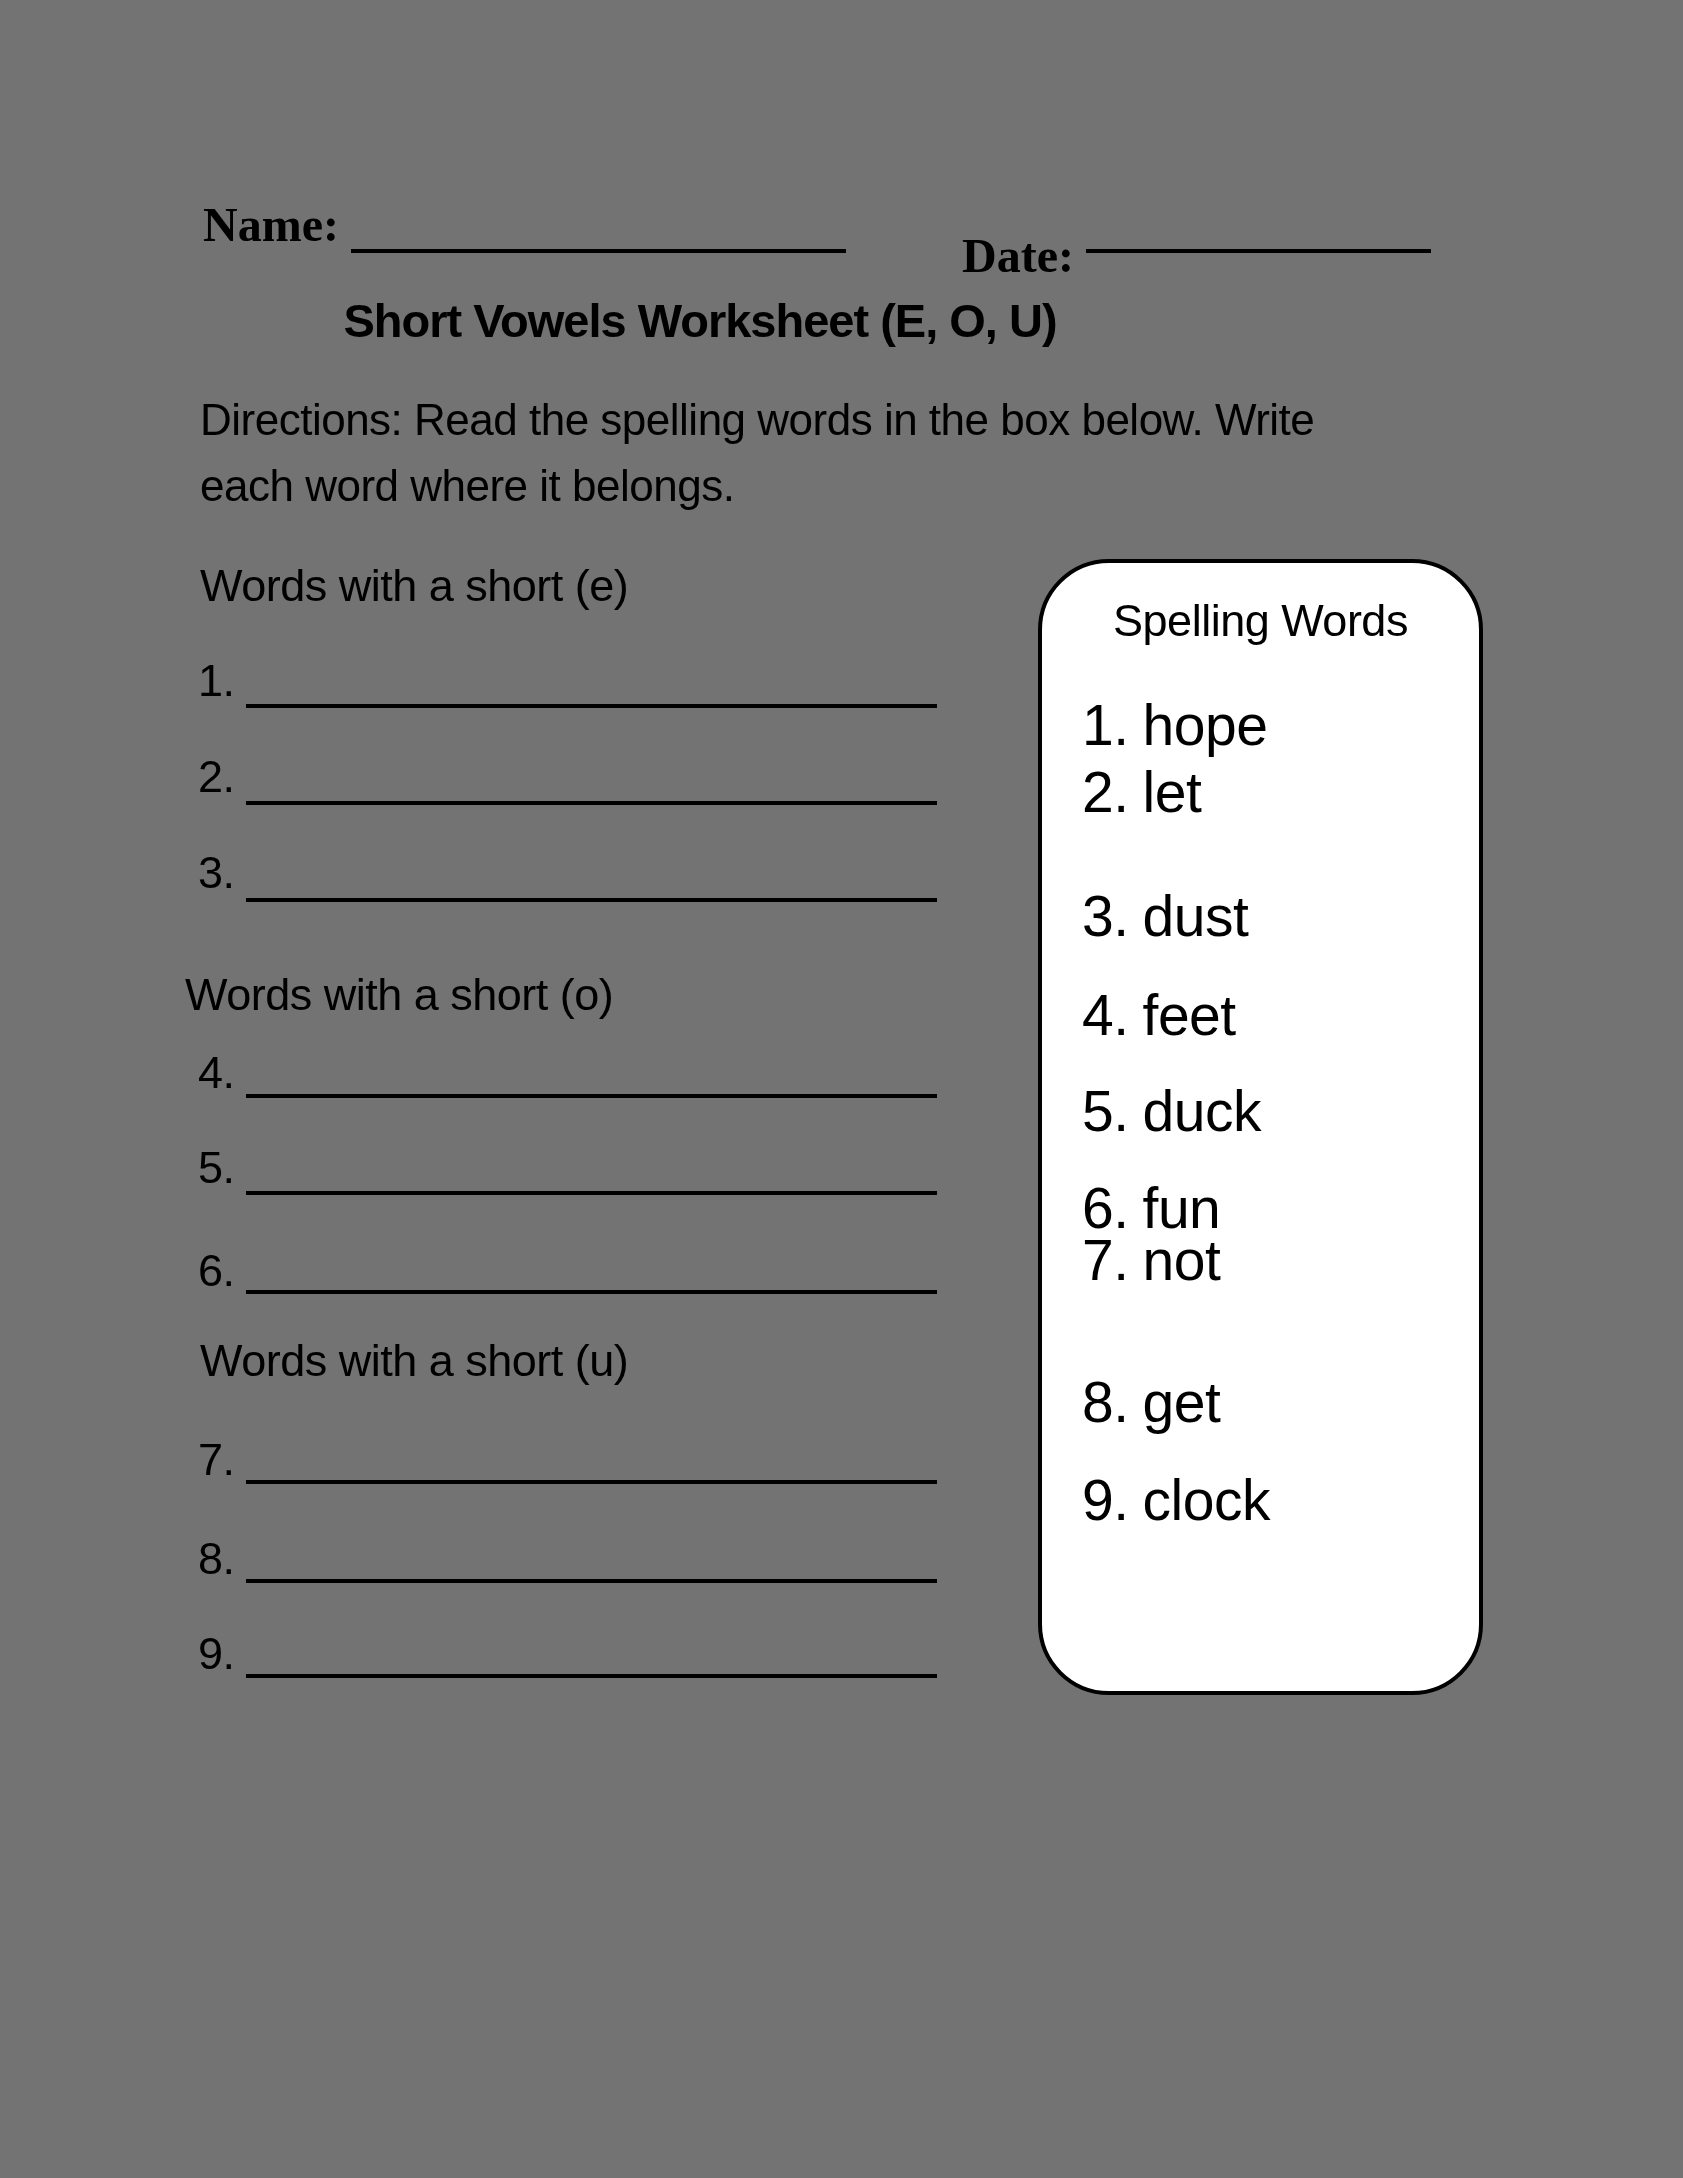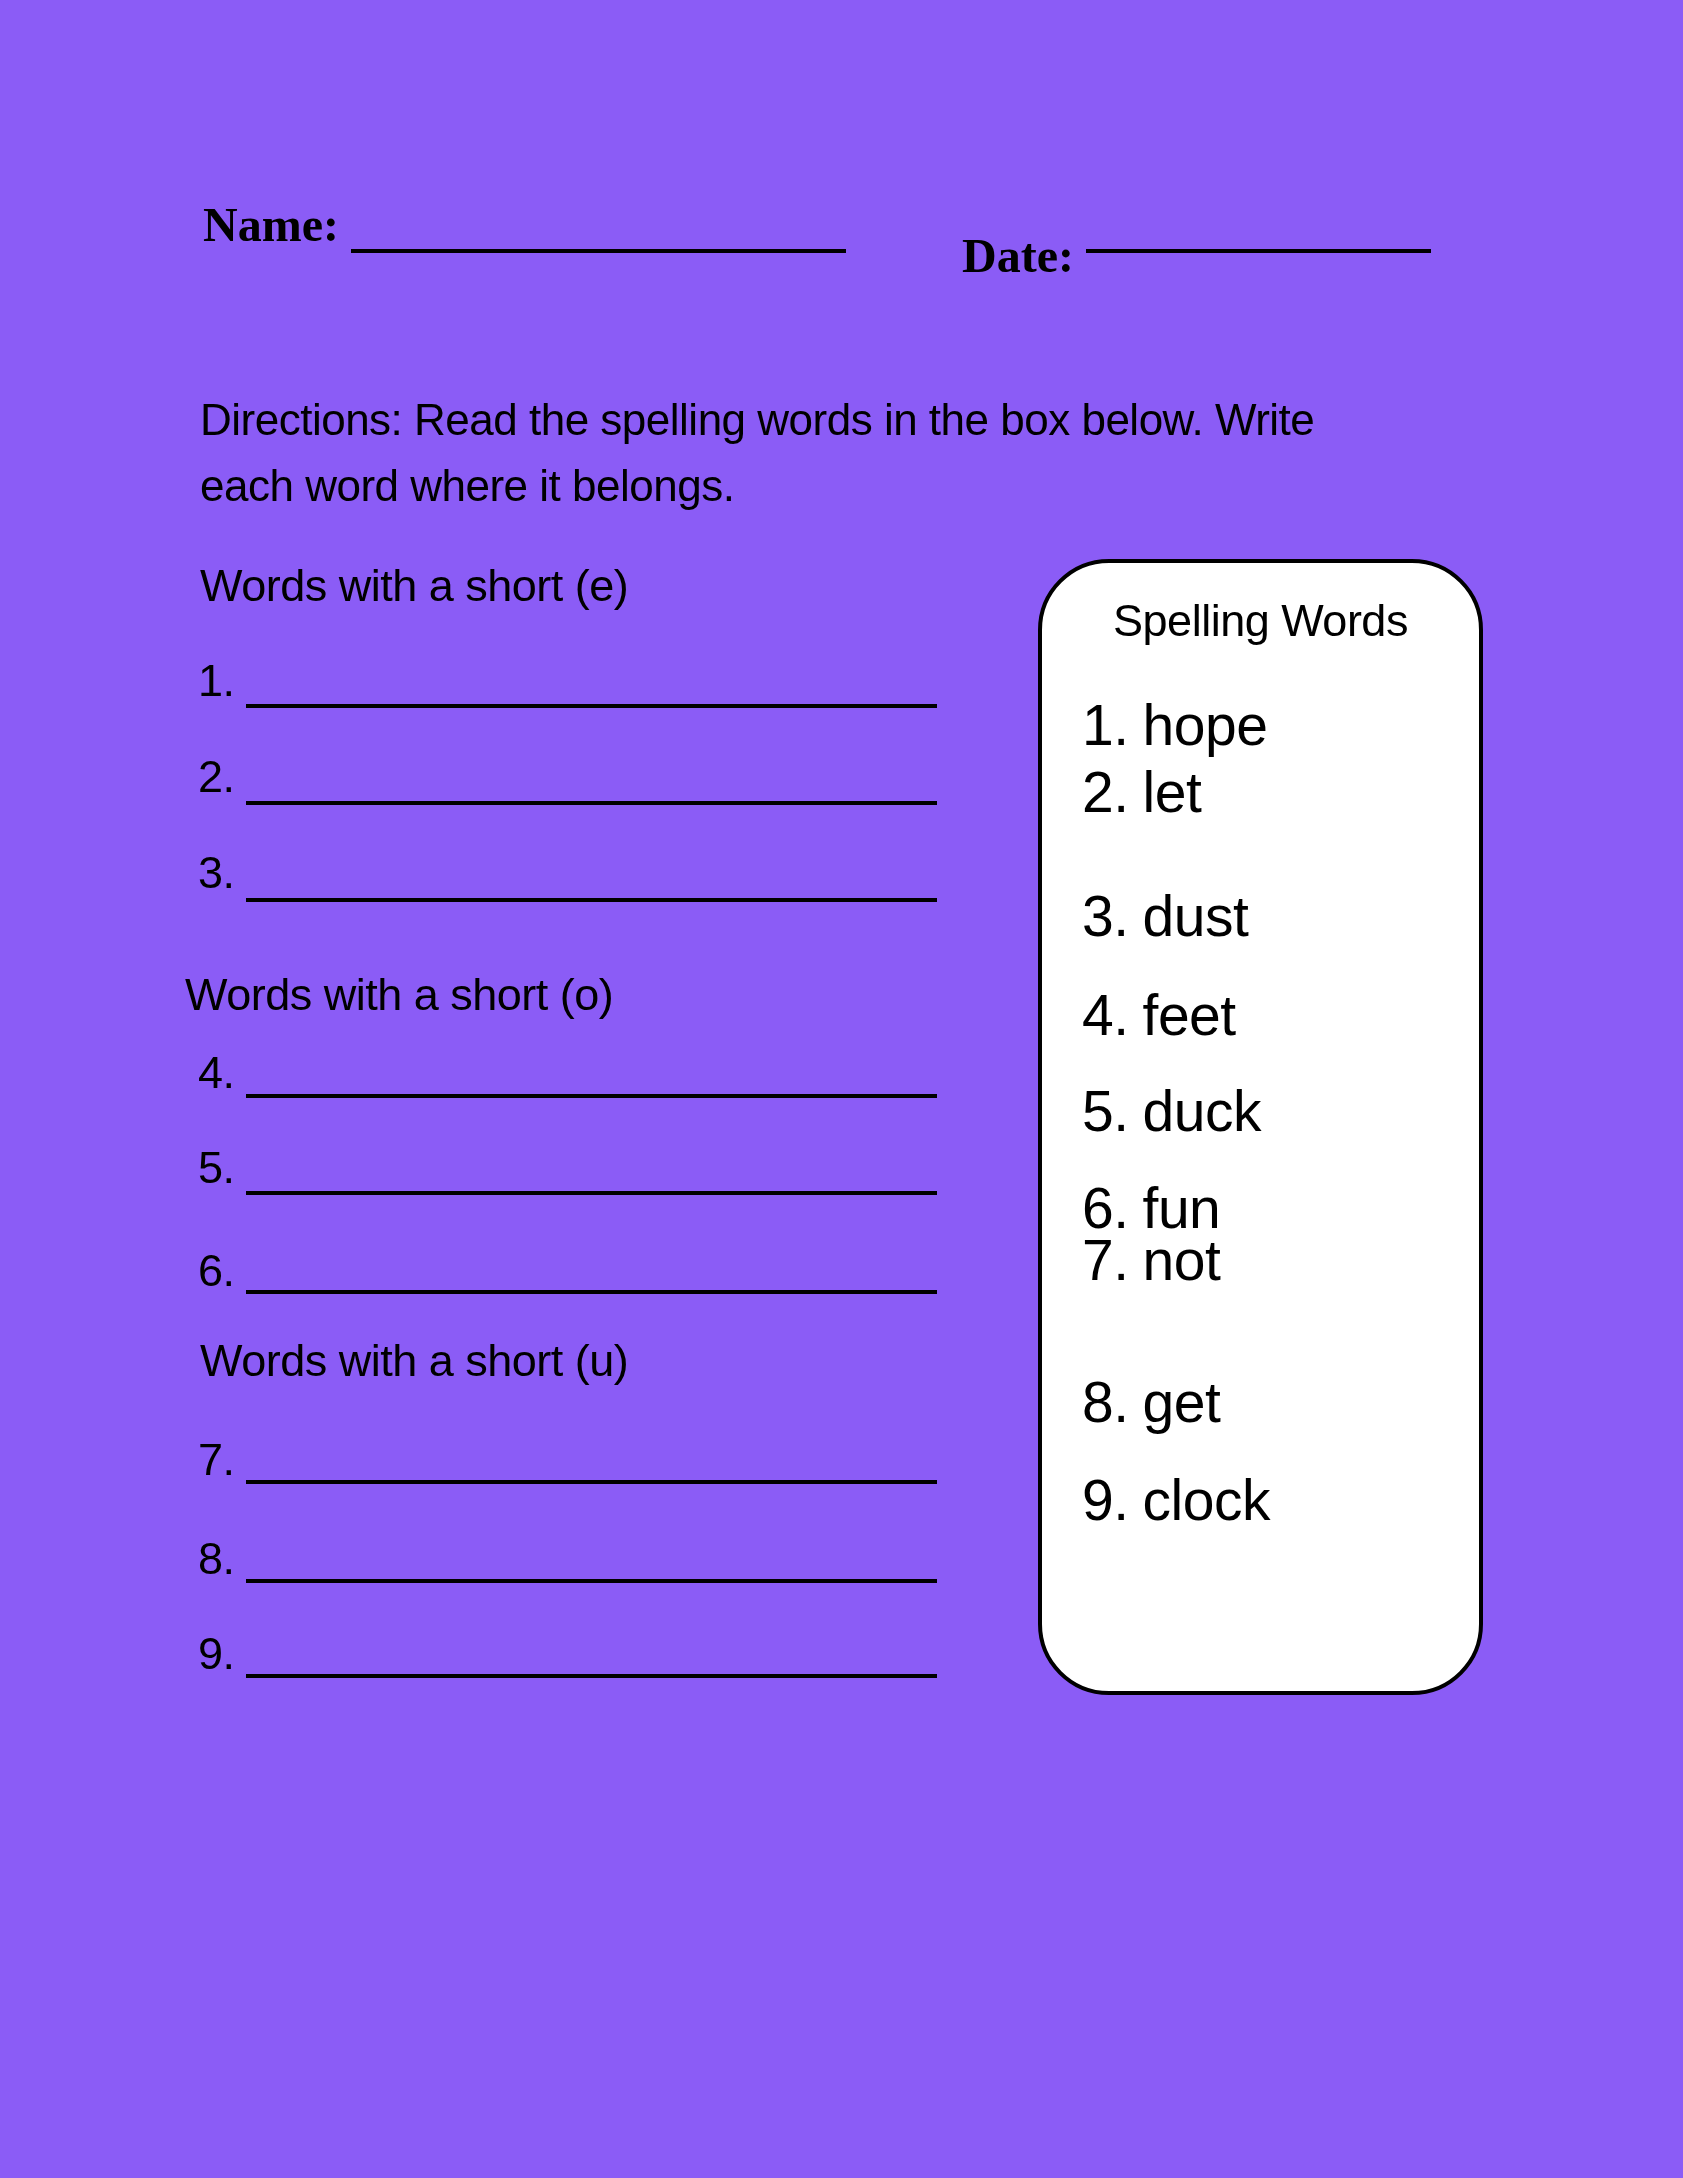--- a/index.html
+++ b/index.html
@@ -1,19 +1,19 @@
 <!DOCTYPE html>
 <html><head>
 <meta charset="utf-8">
 <style>
   html,body{margin:0;padding:0;background:#888;}
   #page{
     position:relative;
     width:1683px;height:2178px;
-    background:#8b5cf6;
+    background:#737373;
     font-family:"Liberation Sans", sans-serif;
     color:#000;
     overflow:hidden;
   }
   .abs{position:absolute;white-space:nowrap;}
   .serif-label{
     font-family:"Liberation Serif", serif;
     font-weight:bold;
     font-size:48px;
     line-height:1;
@@ -75,20 +75,21 @@
 <body>
 
 <div id="page">
 
   <div class="abs serif-label" style="left:203px;top:201px;">Name:</div>
   <div class="rule" style="left:351px;top:249px;width:495px;"></div>
 
   <div class="abs serif-label" style="left:962px;top:201px;margin-top:31px;">Date:</div>
   <div class="rule" style="left:1086px;top:249px;width:345px;"></div>
 
+  <div class="abs title" style="left:200px;top:297px;width:1000px;">Short Vowels Worksheet (E, O, U)</div>
 
   <div class="abs body-text" style="left:200px;top:398px;">Directions: Read the spelling words in the box below. Write</div>
   <div class="abs section-head" style="left:200px;top:563px;">Words with a short (e)</div>
 
   <div class="abs body-text" style="left:200px;top:464px;">each word where it belongs.</div>
 
   <div class="abs item-num" style="left:198px;top:658px;">1.</div>
   <div class="rule" style="left:246px;top:704px;width:691px;"></div>
 
   <div class="abs item-num" style="left:198px;top:754px;">2.</div>

